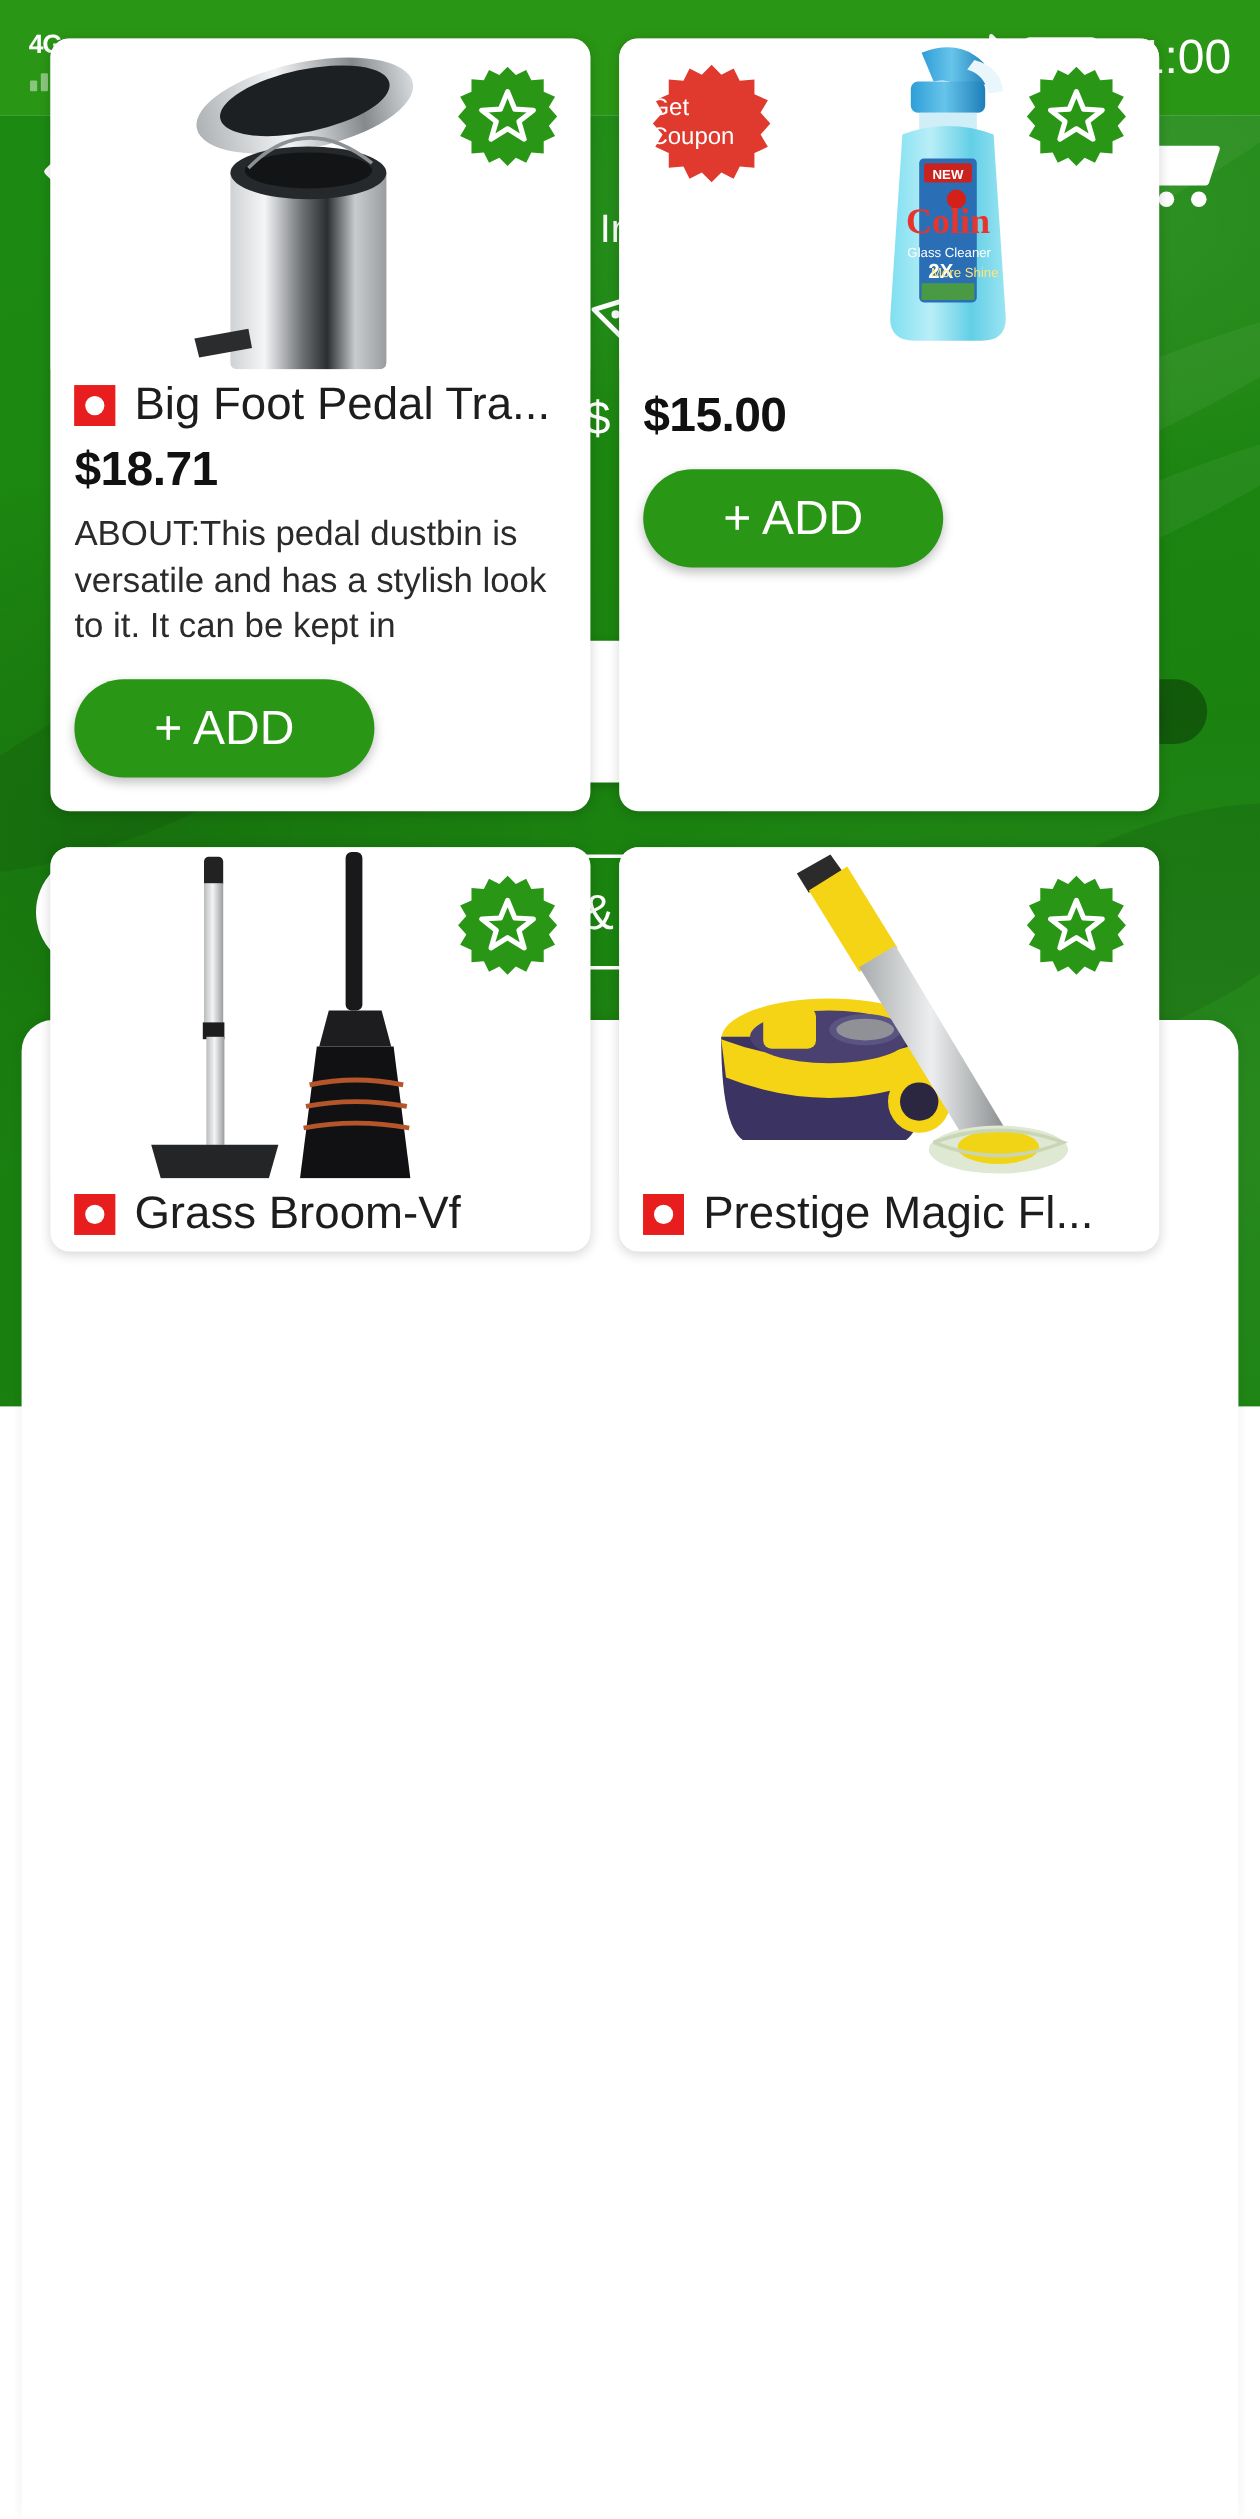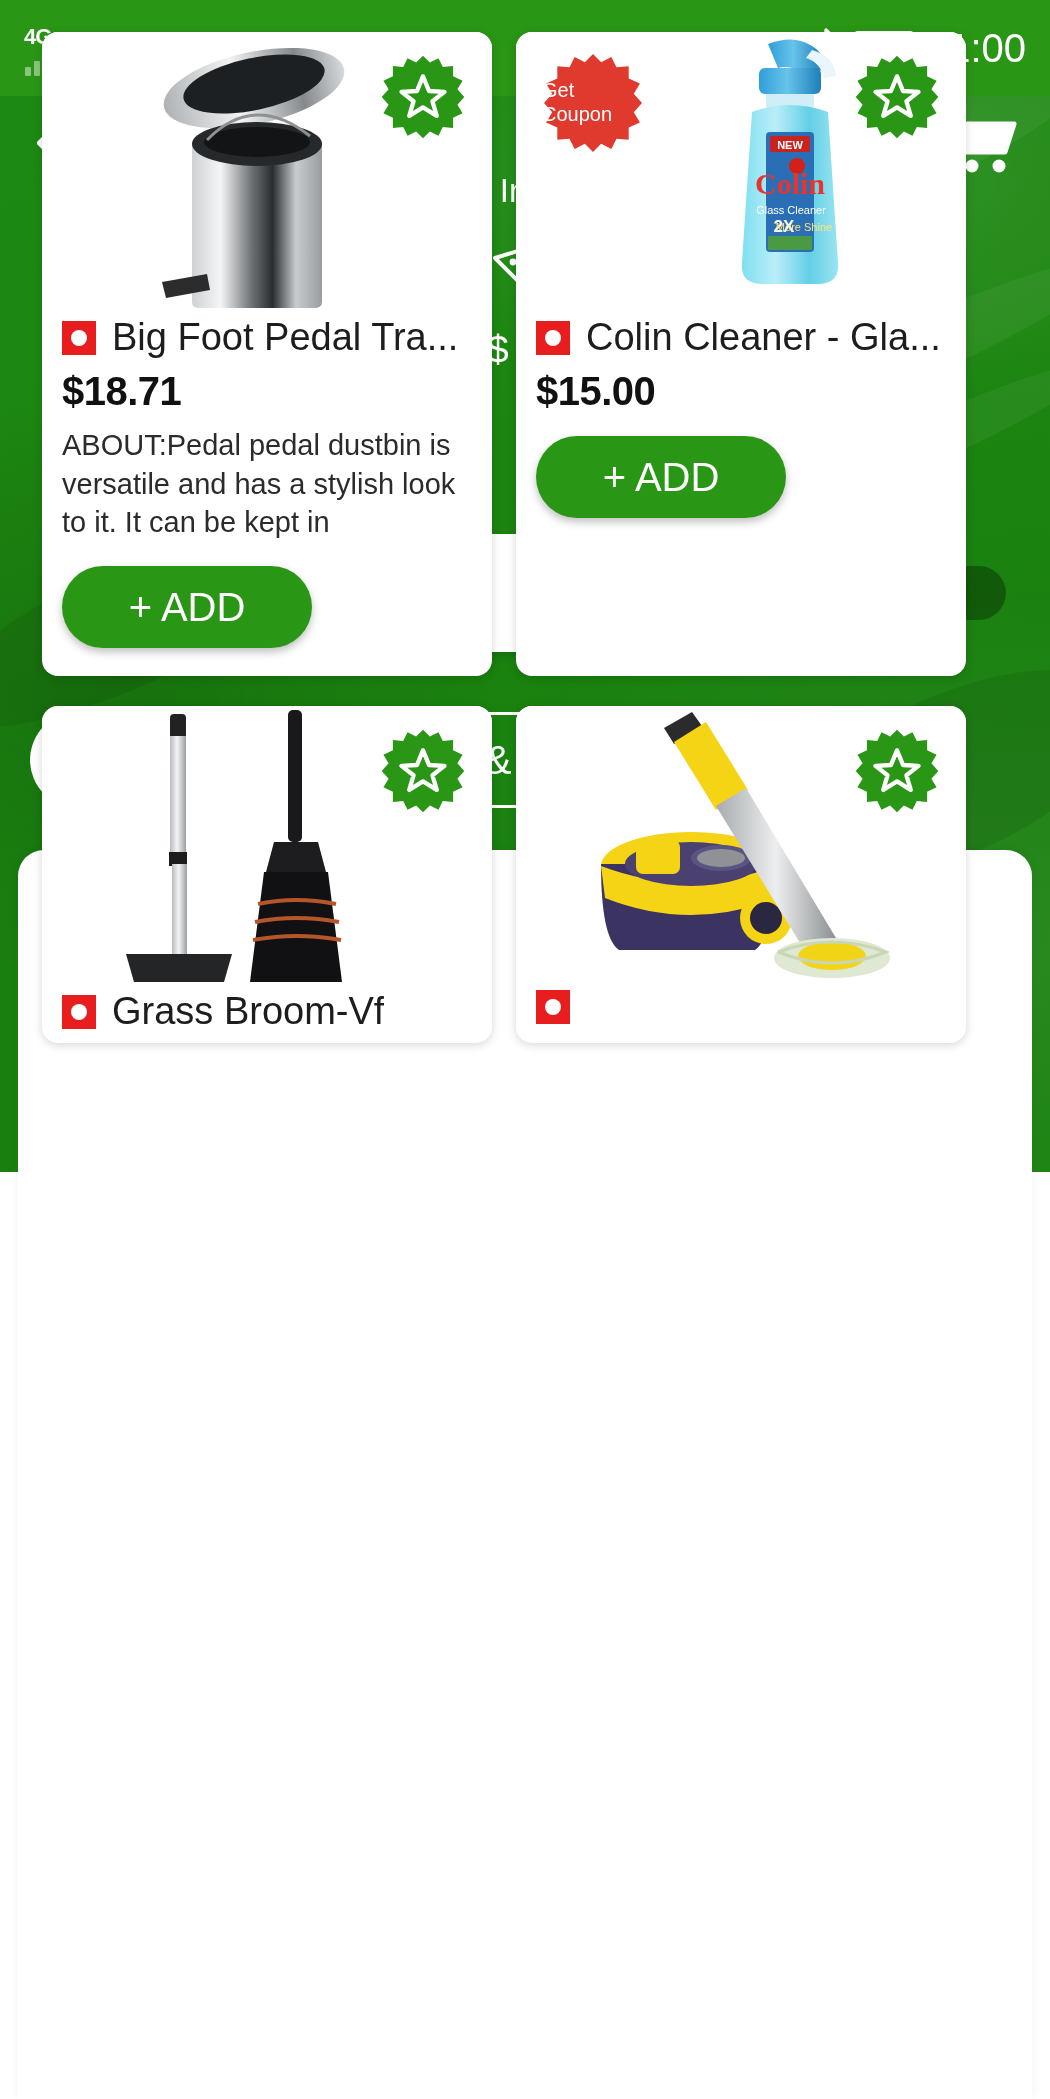--- a/index.html
+++ b/index.html
@@ -339,21 +339,21 @@
               <path d="M50 26 L57 43 L75 44 L61 55 L66 72 L50 62 L34 72 L39 55 L25 44 L43 43 Z" fill="none" stroke="#fff" stroke-width="5" stroke-linejoin="round"></path>
             </svg>
           </span>
         </div>
         <div class="card-body">
           <div class="p-title">
             <span class="vegdot"></span>
             <span class="p-name">Big Foot Pedal Tra...</span>
           </div>
           <div class="p-price">$18.71</div>
-          <div class="p-desc">ABOUT:Pedal pedal dustbin is versatile and has a stylish look to it. It can be kept in</div>
+          <div class="p-desc">ABOUT:This pedal dustbin is versatile and has a stylish look to it. It can be kept in</div>
           <div class="addbtn">+ ADD</div>
         </div>
       </div>
 
       <div class="card">
         <div class="card-img">
           <svg class="art" viewBox="0 0 450 276" preserveAspectRatio="xMidYMid meet">
             <defs>
               <linearGradient id="liq" x1="0" y1="0" x2="1" y2="0">
                 <stop offset="0%" stop-color="#7fdff0"></stop>
@@ -389,24 +389,20 @@
             <span class="ctxt">Get Coupon</span>
           </span>
           <span class="fav">
             <svg width="86" height="86" viewBox="0 0 100 100">
               <path d="M50 2 L58 10 L68 5 L73 15 L85 14 L85 26 L96 31 L90 41 L98 50 L90 59 L96 69 L85 74 L85 86 L73 85 L68 95 L58 90 L50 98 L42 90 L32 95 L27 85 L15 86 L15 74 L4 69 L10 59 L2 50 L10 41 L4 31 L15 26 L15 14 L27 15 L32 5 L42 10 Z" fill="#2a9615"></path>
               <path d="M50 26 L57 43 L75 44 L61 55 L66 72 L50 62 L34 72 L39 55 L25 44 L43 43 Z" fill="none" stroke="#fff" stroke-width="5" stroke-linejoin="round"></path>
             </svg>
           </span>
         </div>
         <div class="card-body">
-          <div class="p-title">
-            <span class="vegdot"></span>
-            <span class="p-name">Colin Cleaner - Gla...</span>
-          </div>
           <div class="p-price">$15.00</div>
           <div class="addbtn">+ ADD</div>
         </div>
       </div>
     </div>
 
     <div class="prow" style="margin-top:30px;">
 
       <div class="card">
         <div class="card-img">
@@ -475,20 +471,21 @@
           <span class="fav">
             <svg width="86" height="86" viewBox="0 0 100 100">
               <path d="M50 2 L58 10 L68 5 L73 15 L85 14 L85 26 L96 31 L90 41 L98 50 L90 59 L96 69 L85 74 L85 86 L73 85 L68 95 L58 90 L50 98 L42 90 L32 95 L27 85 L15 86 L15 74 L4 69 L10 59 L2 50 L10 41 L4 31 L15 26 L15 14 L27 15 L32 5 L42 10 Z" fill="#2a9615"></path>
               <path d="M50 26 L57 43 L75 44 L61 55 L66 72 L50 62 L34 72 L39 55 L25 44 L43 43 Z" fill="none" stroke="#fff" stroke-width="5" stroke-linejoin="round"></path>
             </svg>
           </span>
         </div>
         <div class="card-body">
           <div class="p-title">
             <span class="vegdot"></span>
+            <span class="p-name">Prestige Magic Fl...</span>
           </div>
           <div class="p-price"></div>
         </div>
       </div>
     </div>
 
   </div>
 </div>
 
 </body></html>

